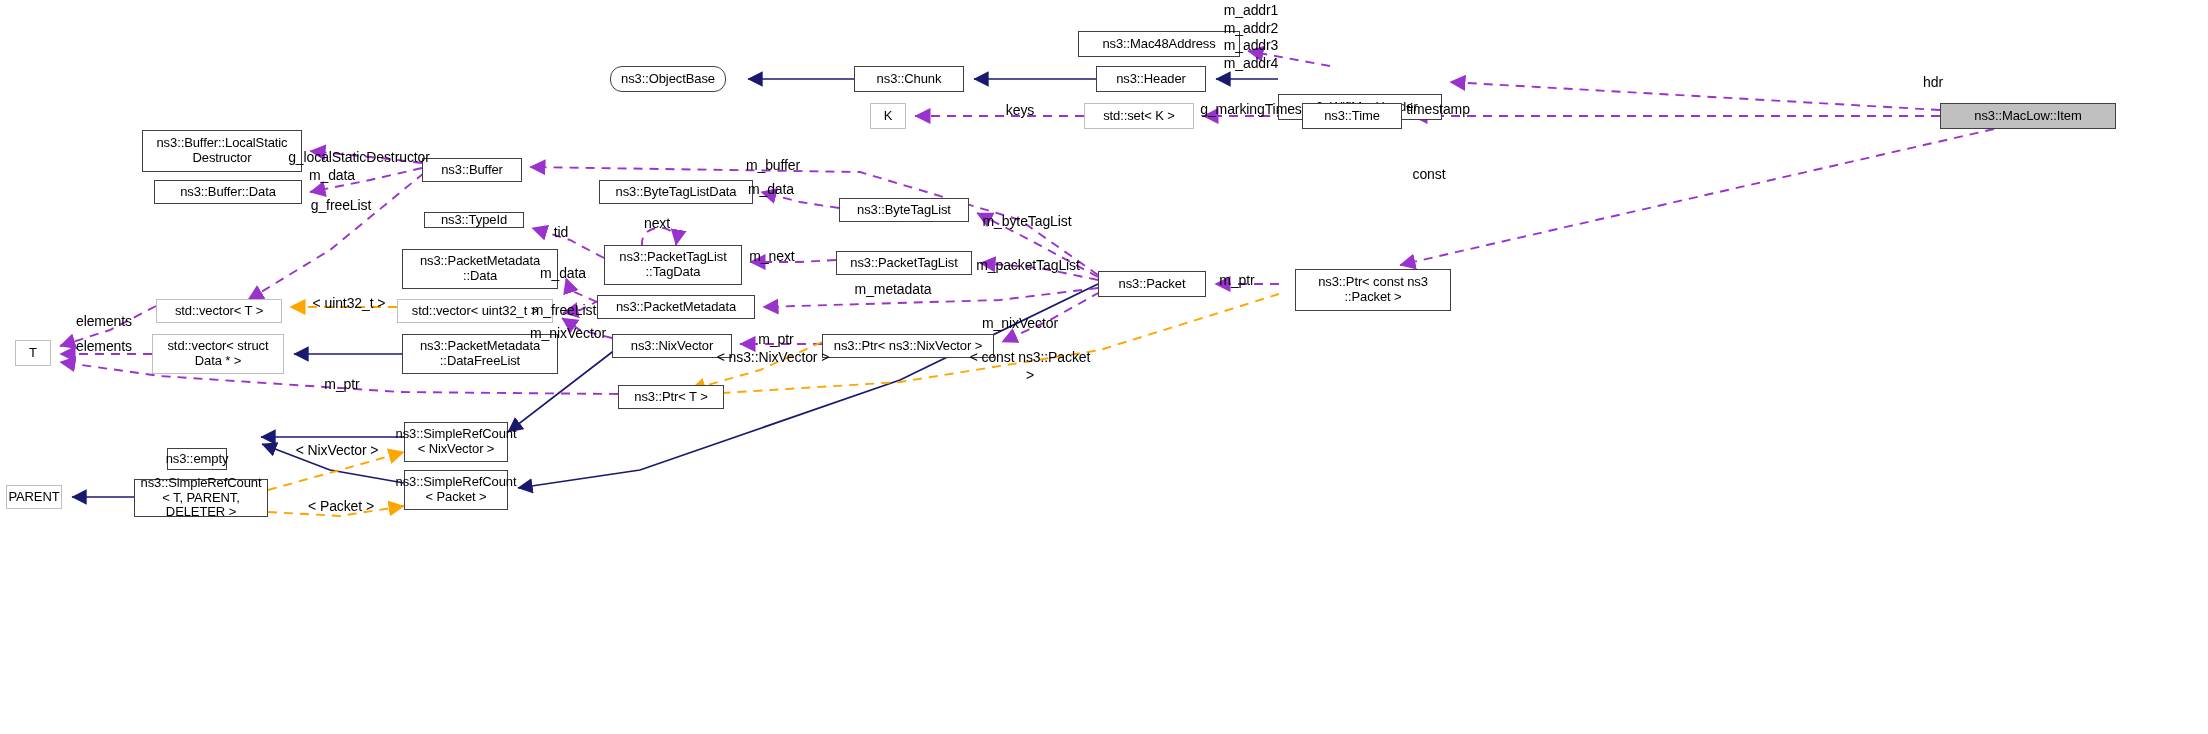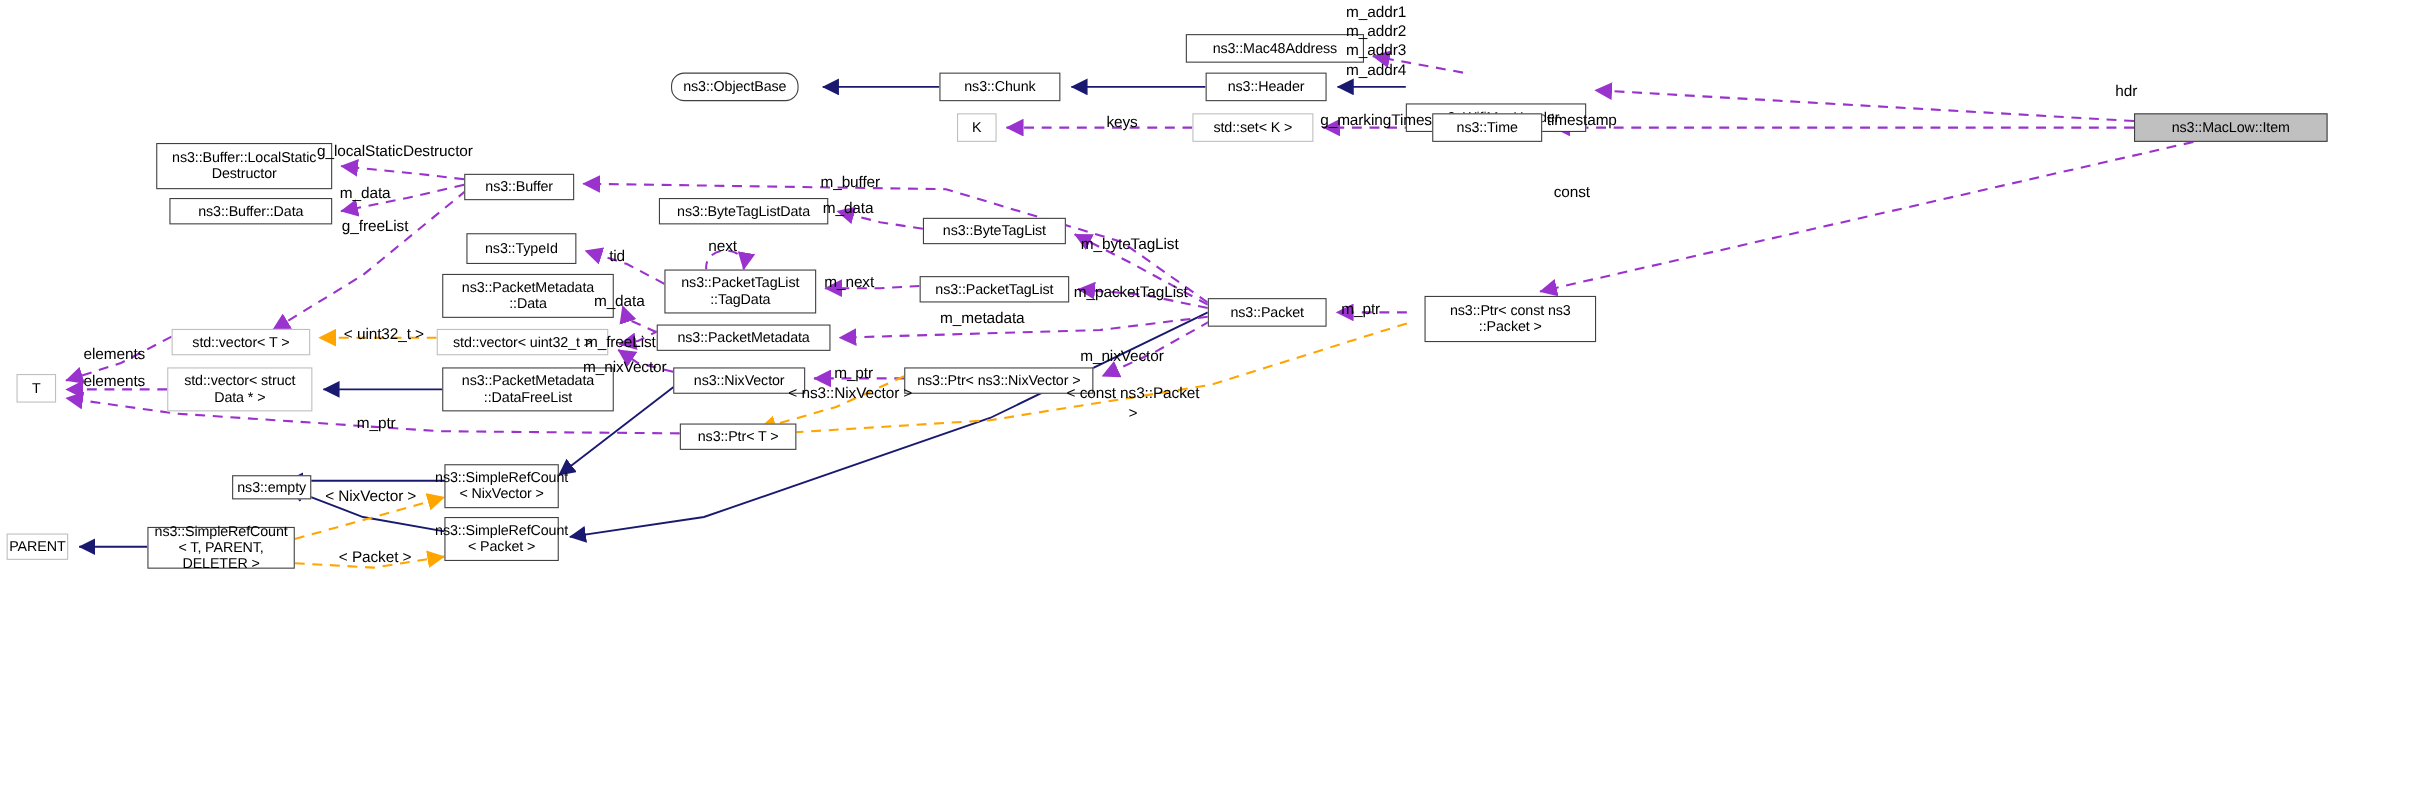--- a/index.html
+++ b/index.html
@@ -112,58 +112,58 @@
   <div class="node-box" style="left:1302px;top:103px;width:100px;height:26px;">ns3::Time</div>
   <div class="node-box thin" style="left:1084px;top:103px;width:110px;height:26px;">std::set&lt; K &gt;</div>
   <div class="node-box thin" style="left:870px;top:103px;width:36px;height:26px;">K</div>
   <div class="node-box" style="left:1279px;top:269px;width:156px;height:42px;margin-left:16px;">ns3::Ptr&lt; const ns3
 ::Packet &gt;</div>
   <div class="node-box" style="left:1098px;top:271px;width:108px;height:26px;">ns3::Packet</div>
   <div class="node-box" style="left:142px;top:130px;width:160px;height:42px;">ns3::Buffer::LocalStatic
 Destructor</div>
   <div class="node-box" style="left:154px;top:180px;width:148px;height:24px;">ns3::Buffer::Data</div>
   <div class="node-box" style="left:422px;top:158px;width:100px;height:24px;">ns3::Buffer</div>
-  <div class="node-box" style="left:424px;top:212px;width:100px;height:28px;">ns3::TypeId</div>
+  <div class="node-box" style="left:424px;top:212px;width:100px;height:16px;">ns3::TypeId</div>
   <div class="node-box" style="left:599px;top:180px;width:154px;height:24px;">ns3::ByteTagListData</div>
   <div class="node-box" style="left:839px;top:198px;width:130px;height:24px;">ns3::ByteTagList</div>
   <div class="node-box" style="left:402px;top:249px;width:156px;height:40px;">ns3::PacketMetadata
 ::Data</div>
   <div class="node-box" style="left:604px;top:245px;width:138px;height:40px;">ns3::PacketTagList
 ::TagData</div>
   <div class="node-box" style="left:836px;top:251px;width:136px;height:24px;">ns3::PacketTagList</div>
   <div class="node-box" style="left:597px;top:295px;width:158px;height:24px;">ns3::PacketMetadata</div>
   <div class="node-box thin" style="left:156px;top:299px;width:126px;height:24px;">std::vector&lt; T &gt;</div>
   <div class="node-box thin" style="left:397px;top:299px;width:156px;height:24px;">std::vector&lt; uint32_t &gt;</div>
   <div class="node-box thin" style="left:152px;top:334px;width:132px;height:40px;">std::vector&lt; struct
 Data * &gt;</div>
   <div class="node-box" style="left:402px;top:334px;width:156px;height:40px;">ns3::PacketMetadata
 ::DataFreeList</div>
   <div class="node-box thin" style="left:15px;top:340px;width:36px;height:26px;">T</div>
   <div class="node-box" style="left:612px;top:334px;width:120px;height:24px;">ns3::NixVector</div>
   <div class="node-box" style="left:822px;top:334px;width:172px;height:24px;">ns3::Ptr&lt; ns3::NixVector &gt;</div>
   <div class="node-box" style="left:618px;top:385px;width:106px;height:24px;">ns3::Ptr&lt; T &gt;</div>
-  <div class="node-box" style="left:167px;top:432px;width:72px;height:22px;margin-left:44px;">ns3::empty</div>
+  <div class="node-box" style="left:167px;top:448px;width:60px;height:22px;">ns3::empty</div>
   <div class="node-box" style="left:404px;top:422px;width:104px;height:40px;">ns3::SimpleRefCount
 &lt; NixVector &gt;</div>
   <div class="node-box thin" style="left:6px;top:485px;width:56px;height:24px;">PARENT</div>
   <div class="node-box" style="left:134px;top:479px;width:134px;height:38px;">ns3::SimpleRefCount
 &lt; T, PARENT, DELETER &gt;</div>
   <div class="node-box" style="left:404px;top:470px;width:104px;height:40px;">ns3::SimpleRefCount
 &lt; Packet &gt;</div>
 
   <div class="edge-label" style="left:1211px;top:2px;width:80px;">m_addr1
 m_addr2
 m_addr3
 m_addr4</div>
   <div class="edge-label" style="left:1916px;top:74px;width:34px;">hdr</div>
   <div class="edge-label" style="left:1400px;top:101px;width:76px;">timestamp</div>
   <div class="edge-label" style="left:1002px;top:102px;width:36px;">keys</div>
   <div class="edge-label" style="left:1196px;top:101px;width:110px;">g_markingTimes</div>
   <div class="edge-label" style="left:1405px;top:166px;width:48px;">const</div>
-  <div class="edge-label" style="left:280px;top:129px;width:158px;">g_localStaticDestructor</div>
+  <div class="edge-label" style="left:280px;top:149px;width:158px;">g_localStaticDestructor</div>
   <div class="edge-label" style="left:306px;top:167px;width:52px;">m_data</div>
   <div class="edge-label" style="left:310px;top:197px;width:62px;">g_freeList</div>
   <div class="edge-label" style="left:744px;top:157px;width:58px;">m_buffer</div>
   <div class="edge-label" style="left:745px;top:181px;width:52px;">m_data</div>
   <div class="edge-label" style="left:549px;top:224px;width:24px;">tid</div>
   <div class="edge-label" style="left:639px;top:215px;width:36px;">next</div>
   <div class="edge-label" style="left:978px;top:213px;width:98px;">m_byteTagList</div>
   <div class="edge-label" style="left:746px;top:248px;width:52px;">m_next</div>
   <div class="edge-label" style="left:972px;top:257px;width:112px;">m_packetTagList</div>
   <div class="edge-label" style="left:537px;top:265px;width:52px;">m_data</div>

